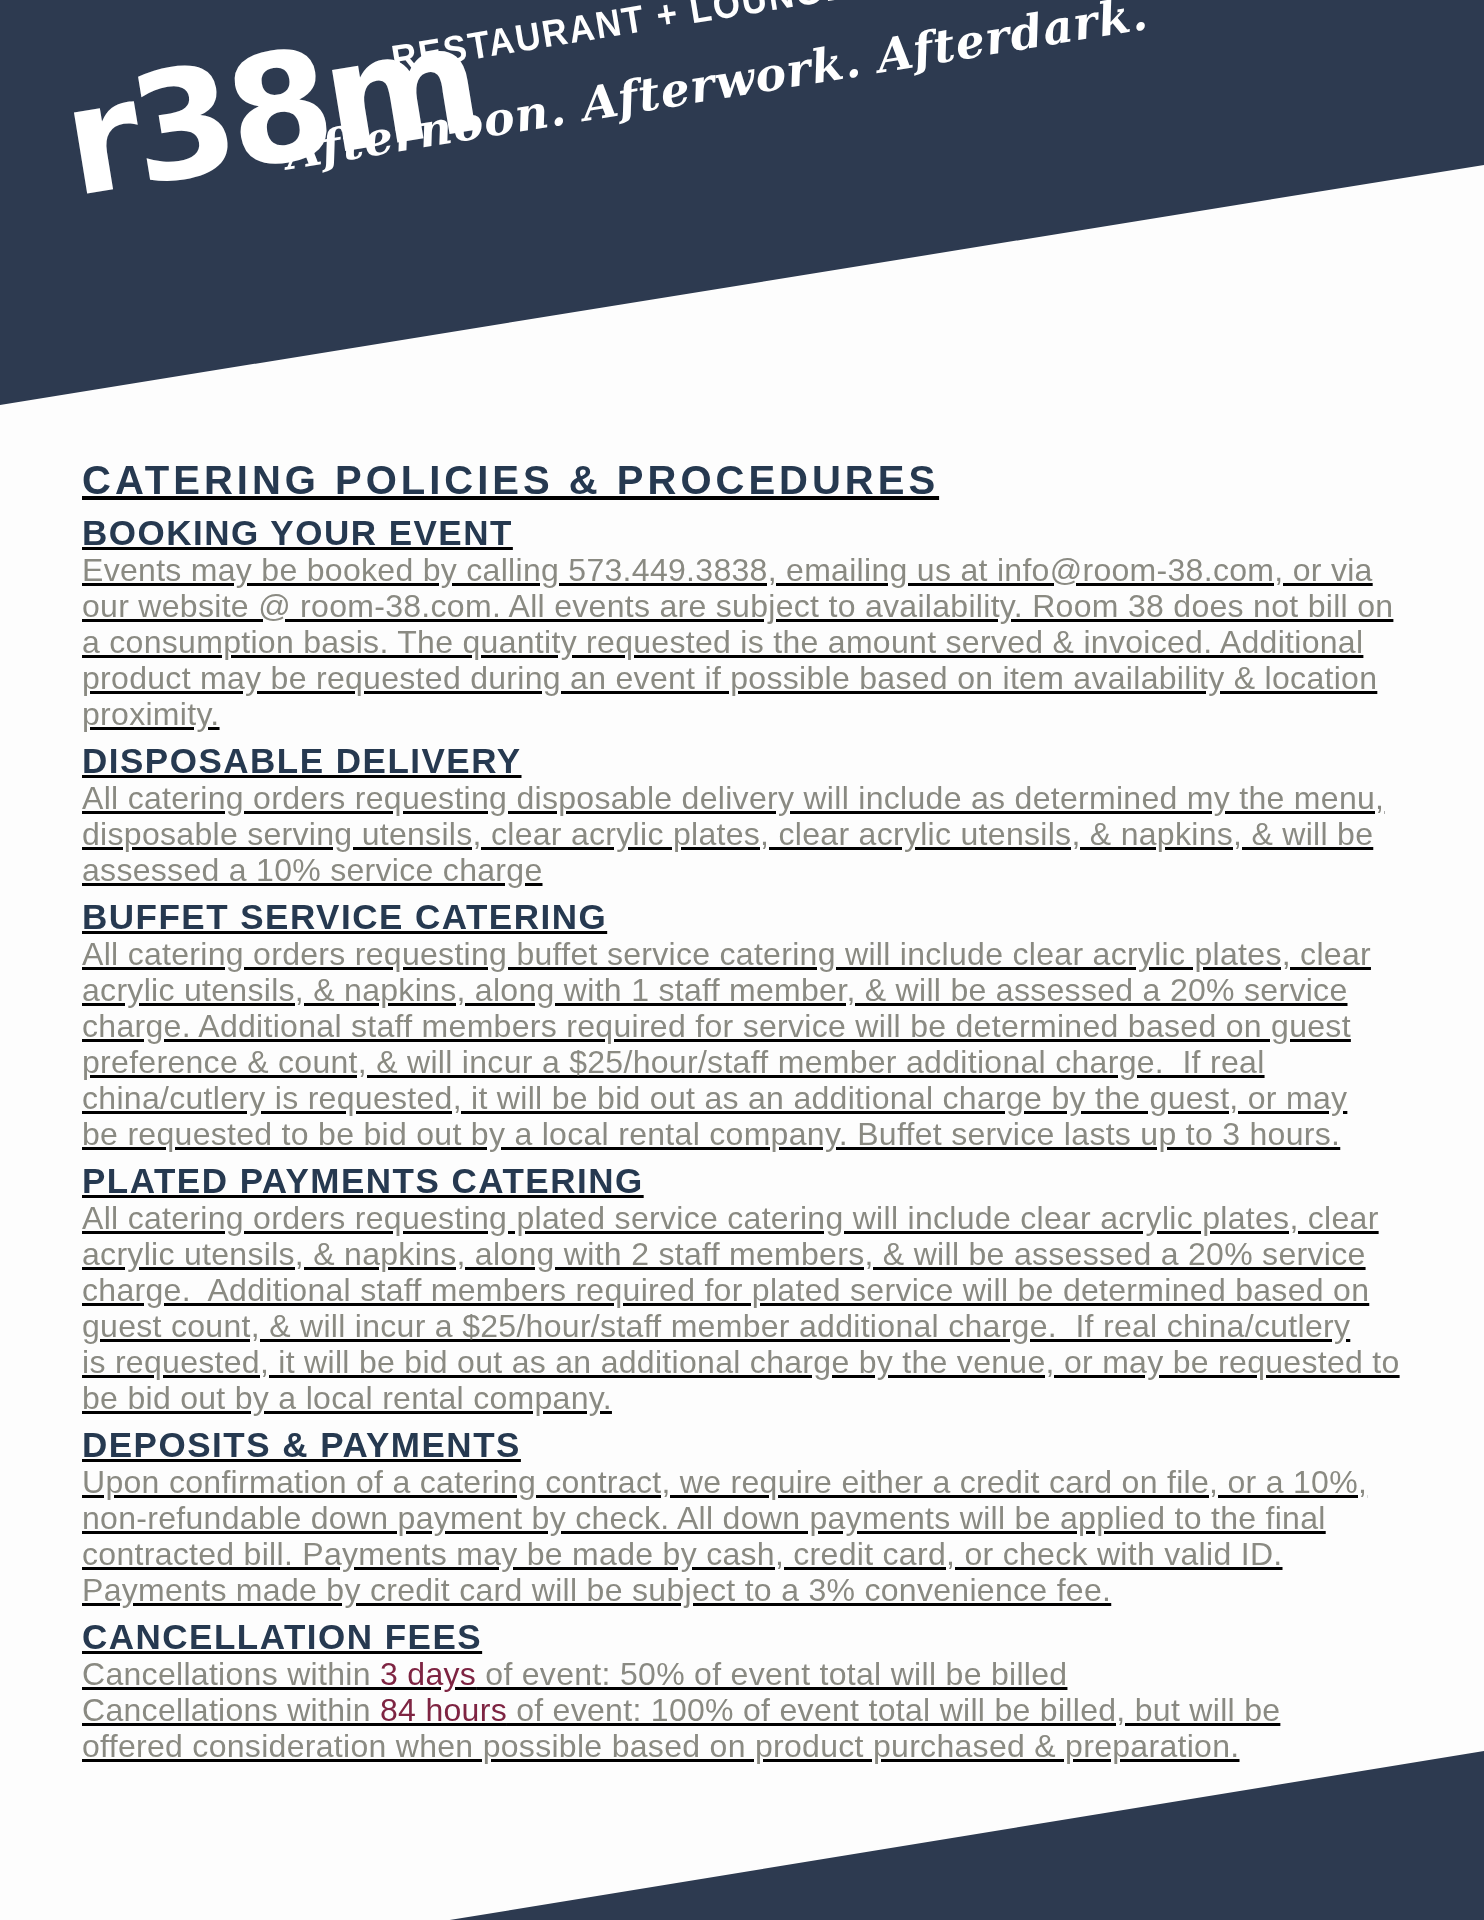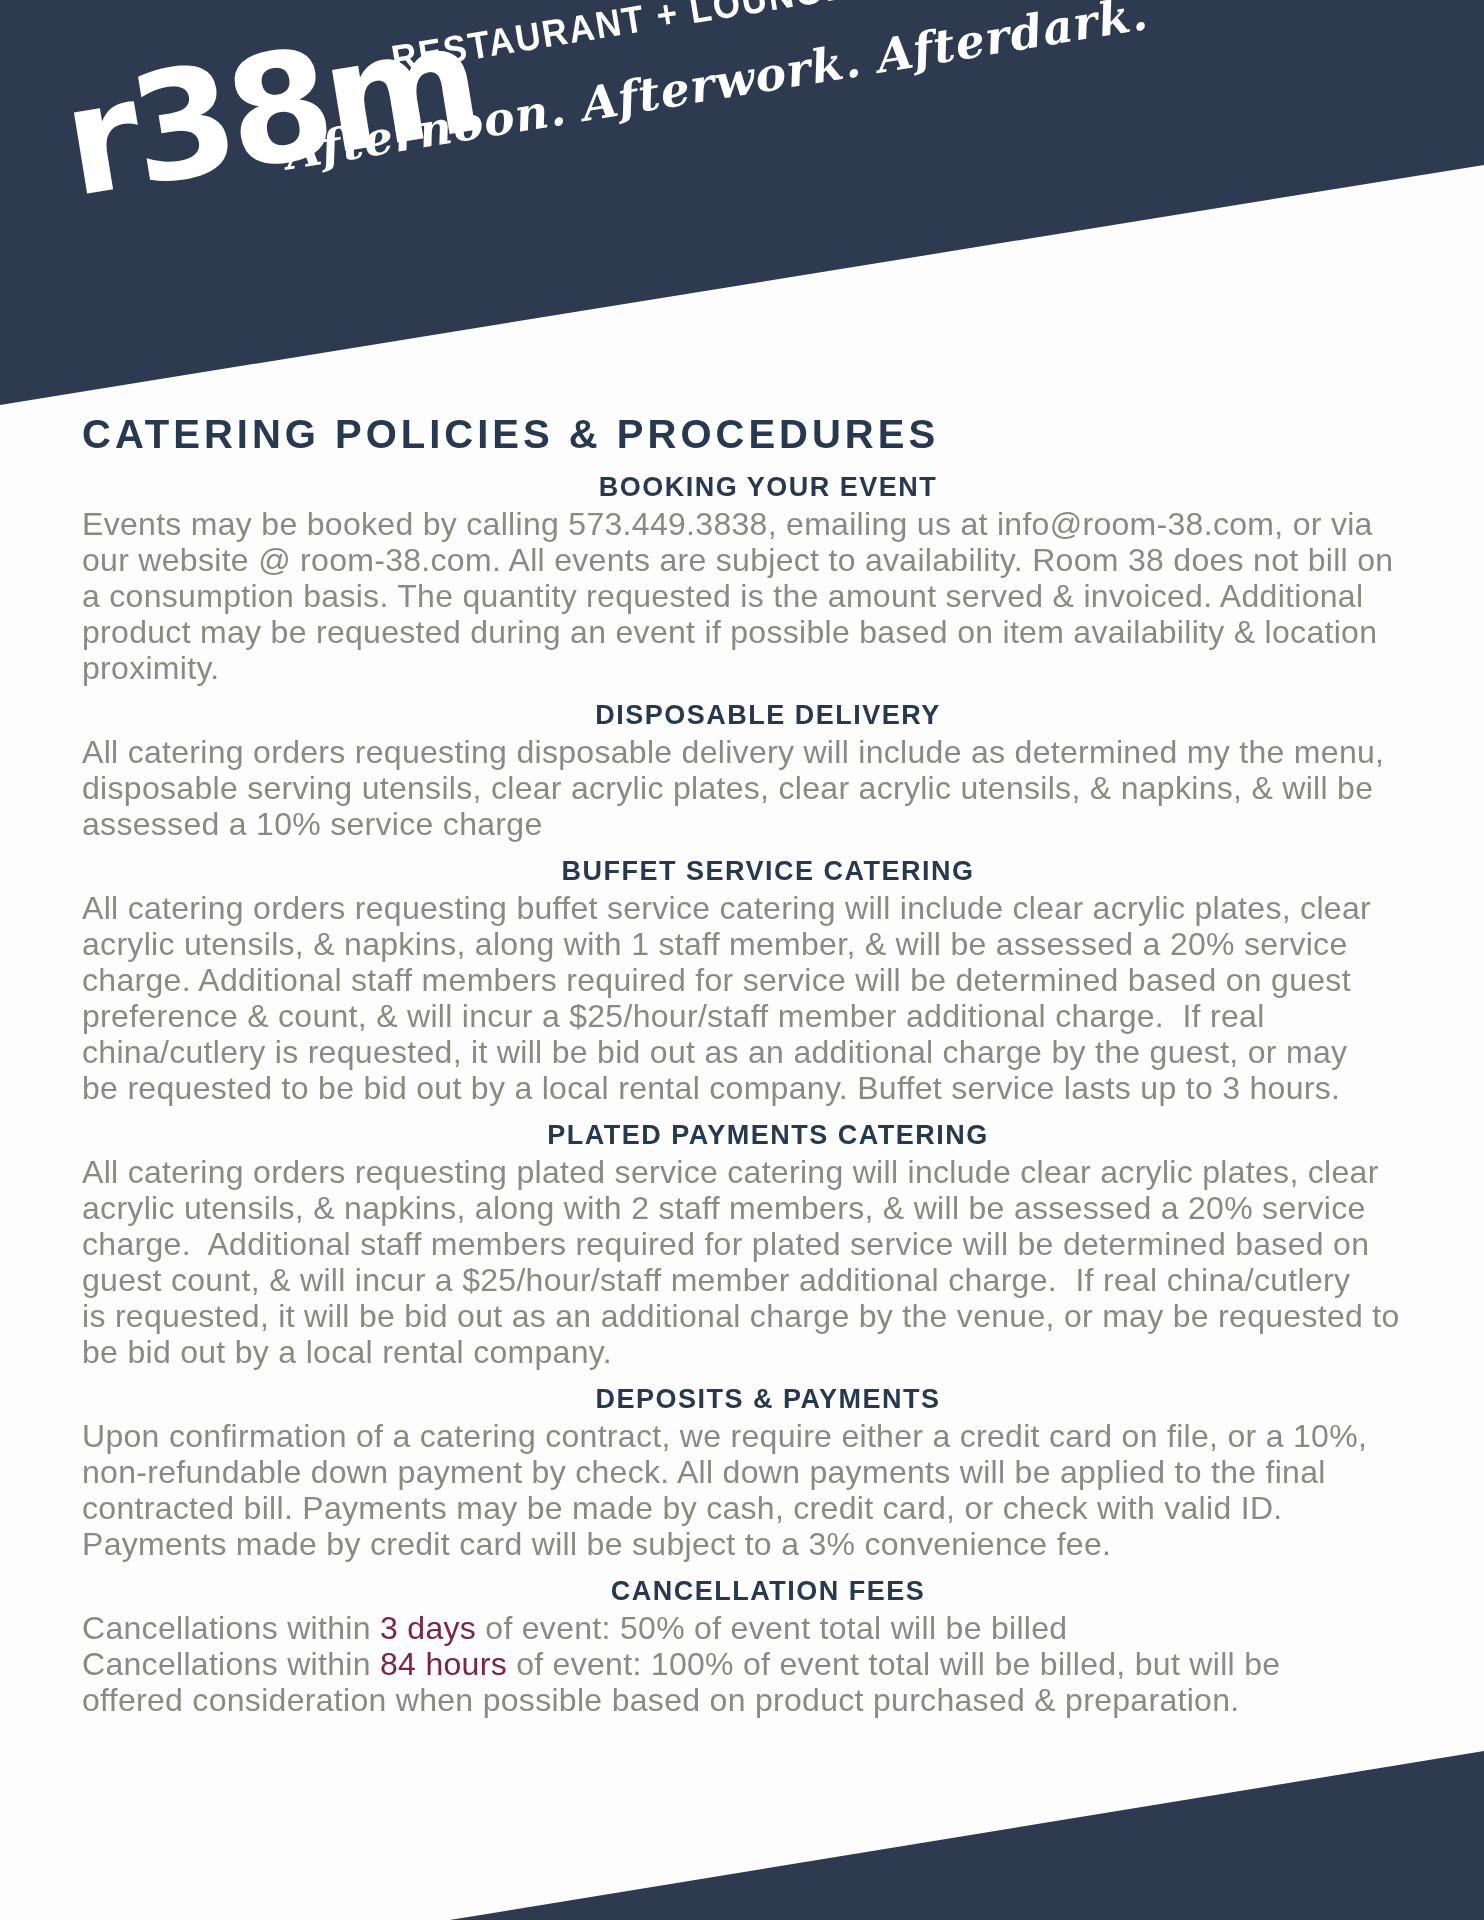--- a/index.html
+++ b/index.html
@@ -62,39 +62,38 @@
   
   .footer-tri{
     position:absolute;inset:0;
     background:var(--navy);
     clip-path:polygon(30.3% 100%, 100% 91.2%, 100% 100%);
     pointer-events:none;
   }
 
   
   .content{
-    position:absolute;left:82px;top:410px;right:30px;
+    position:absolute;left:82px;top:456px;right:30px;text-decoration:underline;
   }
   .doc-title{
     font-weight:700;
     font-size:40px;
     line-height:48px;
     letter-spacing:4px;
     color:var(--heading);
     white-space:nowrap;
   }
   .section-heading{
     margin-top:12px;
     font-weight:700;
-    font-size:27px;
+    font-size:35px;
     line-height:34px;
     letter-spacing:1.5px;
     color:var(--heading);
     white-space:nowrap;
-    text-align:center;
   }
   .section-body{
     margin-top:2px;
     font-size:32px;
     line-height:36px;
     letter-spacing:0.3px;
     color:var(--body-text);
   }
   .body-line{white-space:pre;}
   .hl{color:var(--highlight);}

